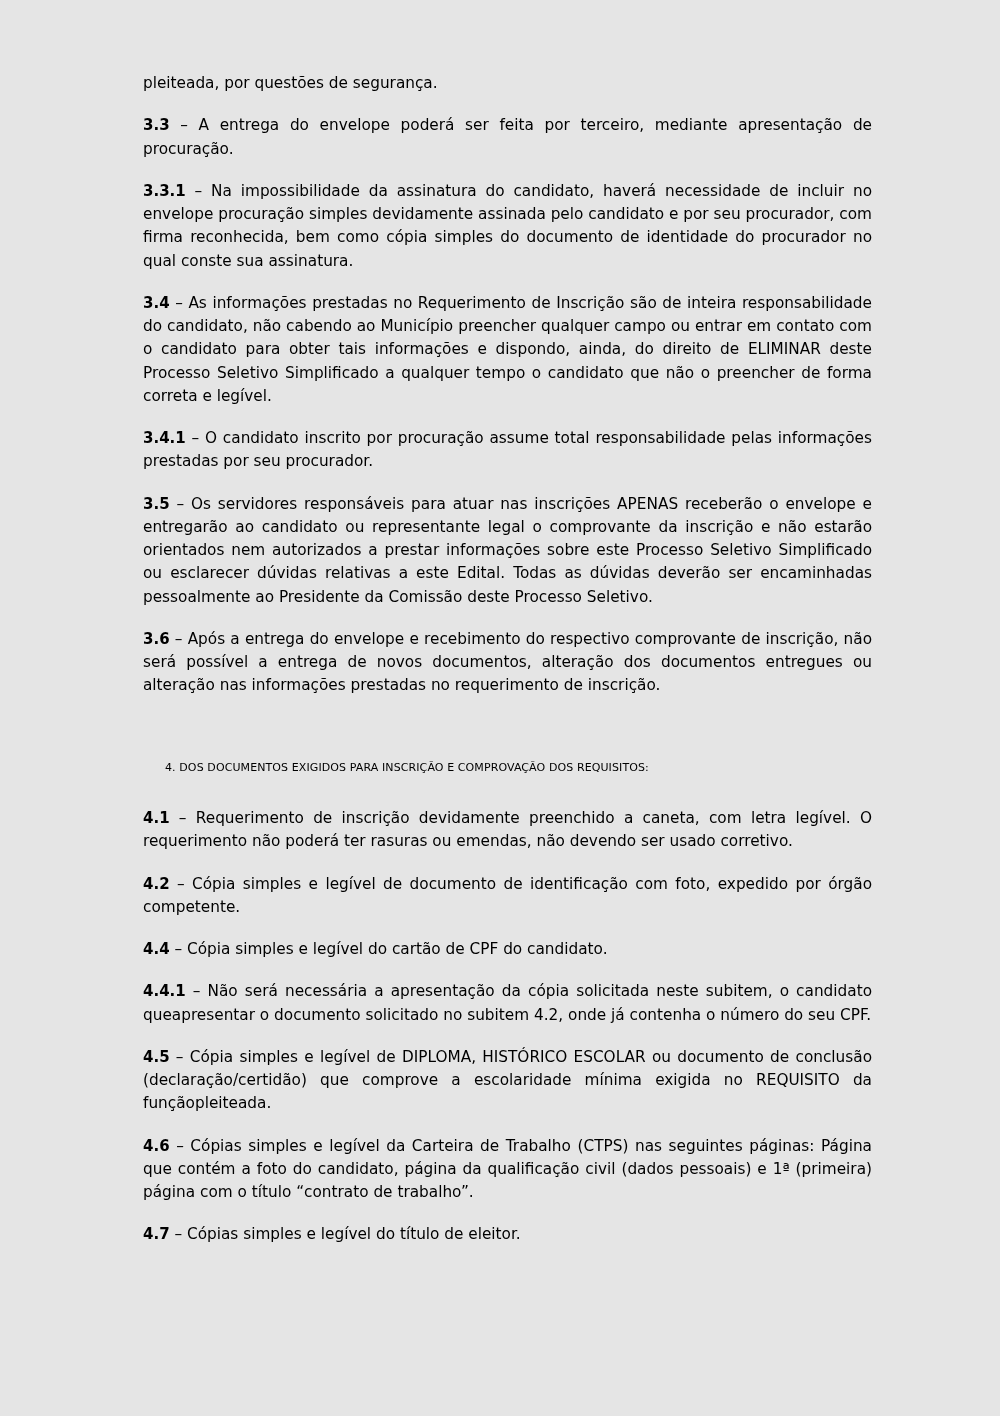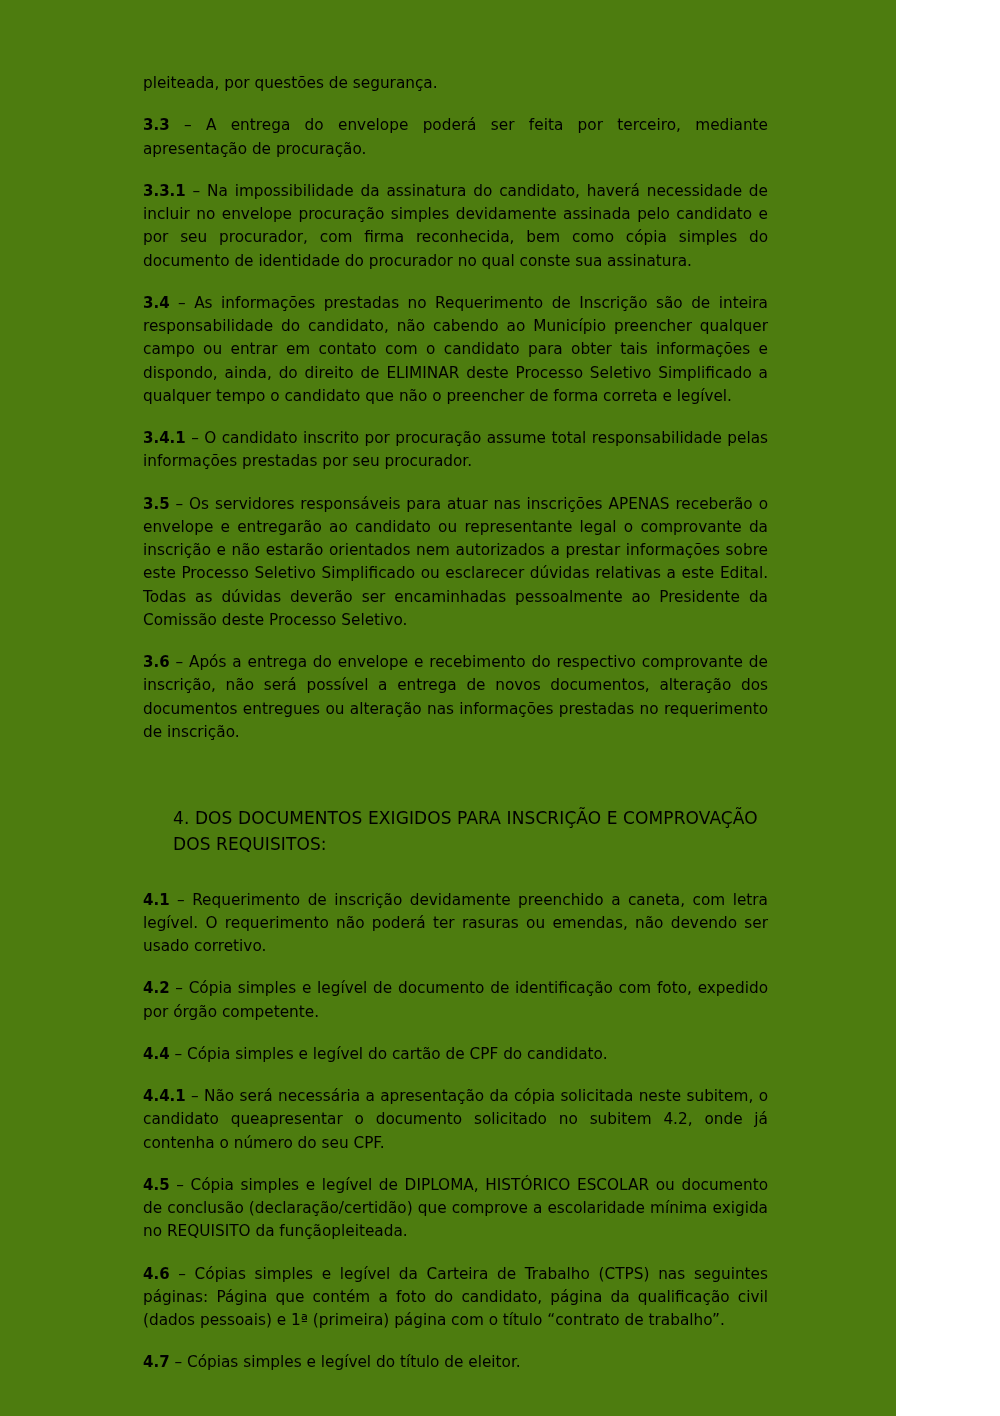--- a/index.html
+++ b/index.html
@@ -1,23 +1,23 @@
 <!DOCTYPE html>
 <html><head>
 <meta charset="utf-8">
 <style>
   html, body {
     margin: 0;
     padding: 0;
     background: #ffffff;
   }
   .page {
-    width: 896px;
+    width: 1000px;
     height: 1416px;
-    background: #4d7c0f;
+    background: #e5e5e5;
     position: relative;
     box-sizing: border-box;
     padding: 72px 128px 40px 143px;
     font-family: "DejaVu Sans", "Liberation Sans", sans-serif;
     color: #000000;
   }
   .doc-body {
     font-size: 15.3px;
     line-height: 1.52;
   }
@@ -27,24 +27,24 @@
     text-justify: inter-word;
   }
   p.para.first {
     margin-top: 0;
   }
   .num {
     font-weight: bold;
     font-size: 15px;
   }
   .section-heading {
-    margin: 8px;
+    margin: 0;
     padding: 0;
     text-align: left;
-    font-size: 17px;
+    font-size: 11px;
     letter-spacing: 0.1px;
   }
   .section-heading .sec-num {
     font-weight: normal;
   }
   .heading-block {
     margin-top: 62px;
     margin-bottom: 31px;
     padding-left: 22px;
   }

